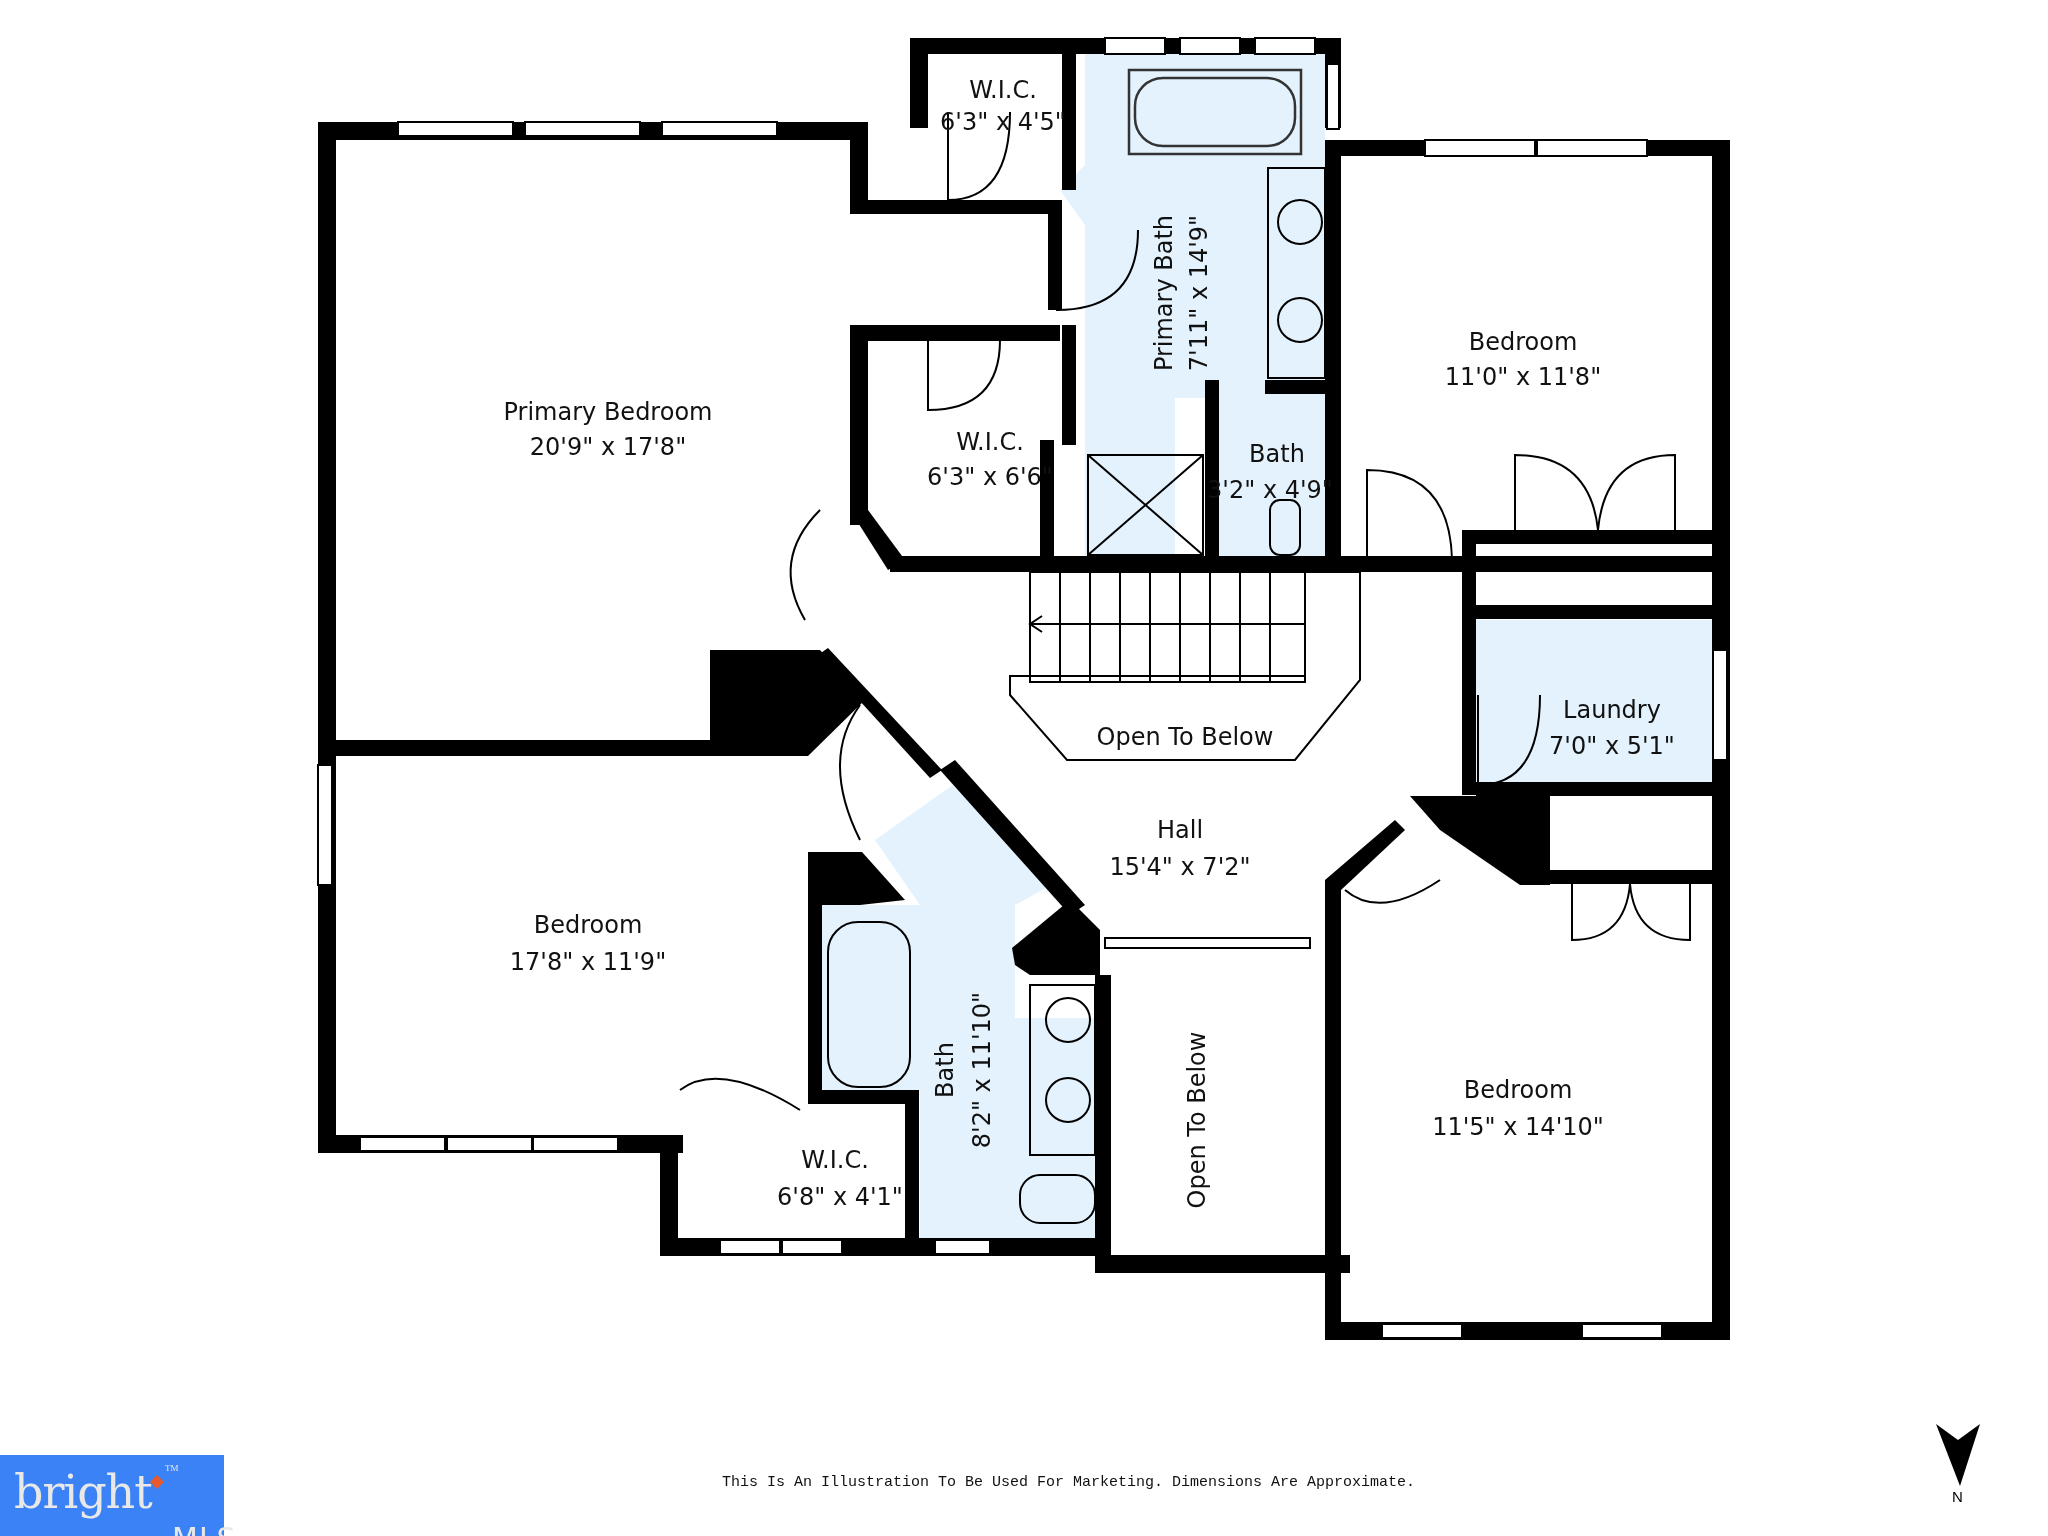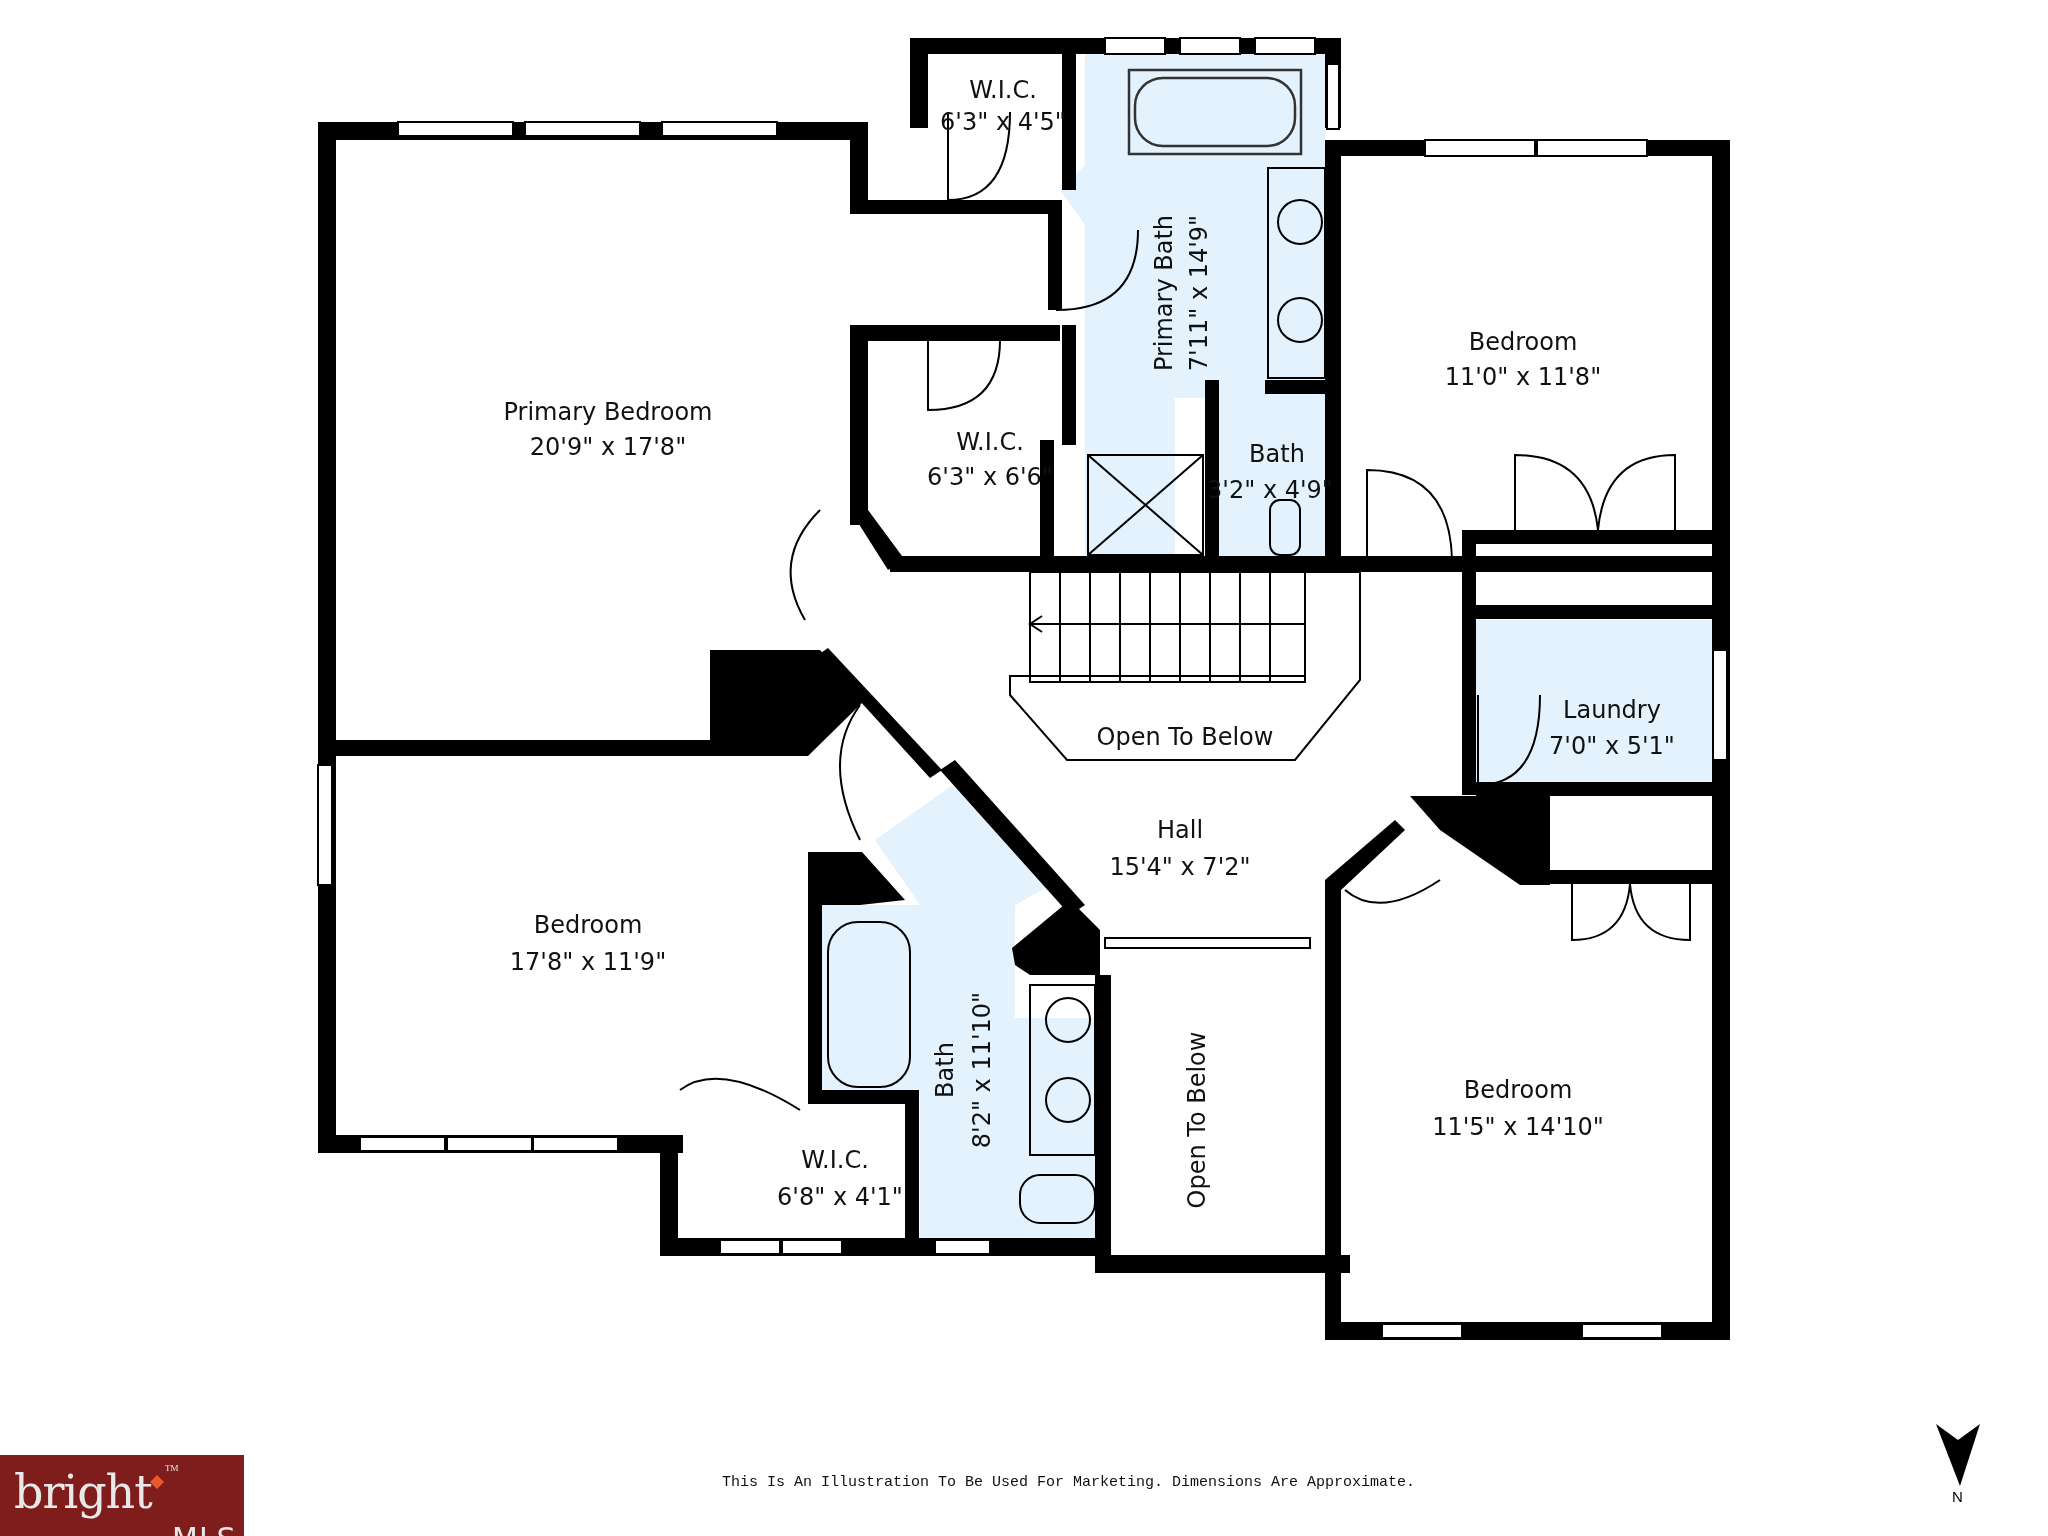--- a/index.html
+++ b/index.html
@@ -5,22 +5,22 @@
   html, body { margin: 0; padding: 0; background: #ffffff; }
   body { width: 2048px; height: 1536px; position: relative; overflow: hidden;
          font-family: "DejaVu Sans", sans-serif; }
   #plan { position: absolute; left: 0; top: 0; }
   .room-label { font-family: "DejaVu Sans", sans-serif; font-size: 24px; fill: #111; }
   .bath-fill { fill: #e3f2fc; }
   .wall { fill: #000; }
   .thin { fill: none; stroke: #000; stroke-width: 2; }
   .fix { fill: none; stroke: #333; stroke-width: 2.5; }
   .win { fill: #fff; stroke: #000; stroke-width: 2; }
-  .logo { position: absolute; left: 0; top: 1455px; width: 244px; height: 81px;
-          background: #7f1d1d; color: #e8e8e8; }
+  .logo { position: absolute; left: 0; top: 1455px; width: 224px; height: 81px;
+          background: #3b82f6; color: #e8e8e8; }
   .logo .b { position: absolute; left: 14px; top: 10px; font-family: "DejaVu Serif", serif;
              font-size: 46px; letter-spacing: -1px; }
   .logo .spark { position: absolute; left: 150px; top: 20px; width: 14px; height: 14px;
                  background: #e8592c; transform: rotate(45deg) scale(0.7); }
   .logo .tm { position: absolute; left: 165px; top: 8px; font-size: 9px; font-family: Liberation Serif, serif; }
   .logo .mls { position: absolute; left: 172px; top: 32px; font-size: 30px; font-family: "DejaVu Sans", sans-serif; letter-spacing: 1px; margin-top: 34px; }
   .disclaimer { position: absolute; left: 0; width: 2048px; top: 1474px; text-align: center;
                 font-size: 15px; color: #111; padding-left: 0; }
   .disclaimer span { position: absolute; left: 722px; font-family: Liberation Mono, monospace; font-size: 15px; }
   .compass { position: absolute; left: 1930px; top: 1420px; width: 60px; height: 100px; }

